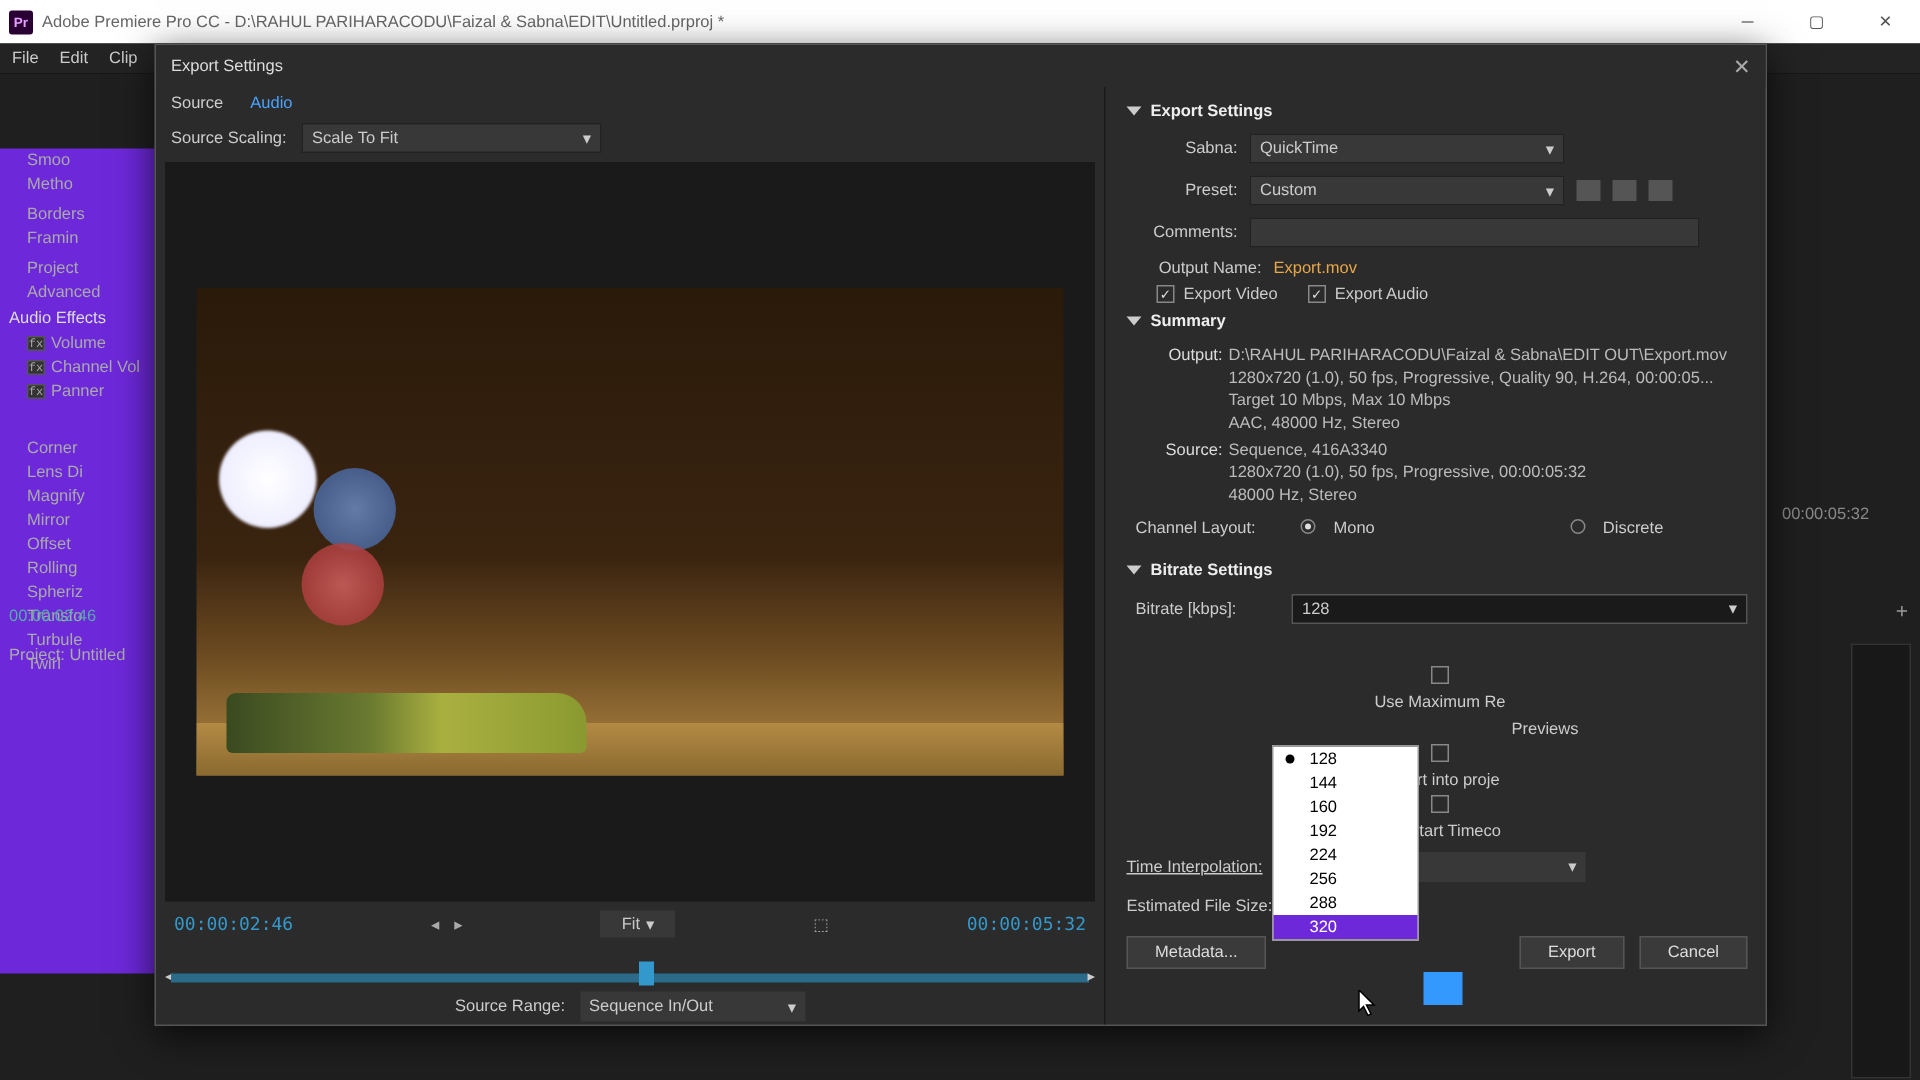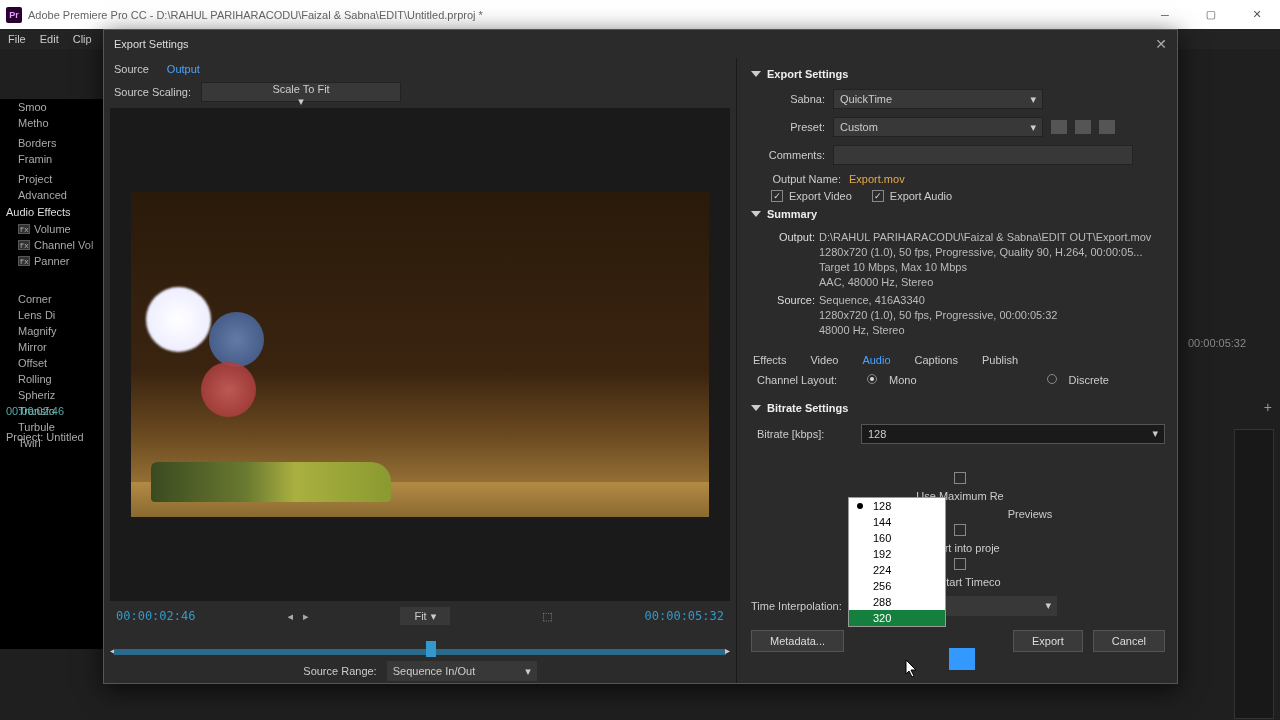--- a/index.html
+++ b/index.html
@@ -10,21 +10,21 @@
 .win-titlebar .pr-icon { width: 16px; height: 16px; background: #2a0033; border-radius: 2px; display: flex; align-items: center; justify-content: center; color: #e8a0ff; font-size: 9px; font-weight: bold; margin-right: 6px; }
 .win-titlebar .title { color: #666; }
 .win-controls { margin-left: auto; display: flex; }
 .win-controls span { width: 46px; height: 29px; display: flex; align-items: center; justify-content: center; color: #555; }
 
 
 .pr-menubar { height: 20px; background: #232323; display: flex; align-items: center; padding-left: 8px; gap: 14px; color: #ccc; font-size: 11px; }
 
 
 .pr-bg { position: absolute; top: 49px; left: 0; right: 0; bottom: 0; background: #1f1f1f; }
-.pr-bg .left-panel { position: absolute; left: 0; top: 50px; width: 103px; height: 550px; background: #000000; font-size: 11px; color: #aaa; }
+.pr-bg .left-panel { position: absolute; left: 0; top: 50px; width: 103px; height: 550px; background: #6d28d9; font-size: 11px; color: #aaa; }
 .pr-bg .left-panel .row { padding: 2px 4px 2px 18px; display: flex; align-items: center; gap: 4px; }
 .pr-bg .left-panel .hdr { padding: 3px 6px; color: #ddd; }
 .pr-bg .left-panel .fx { display:inline-block; width:12px; height:10px; background:#333; border:1px solid #555; font-size:8px; text-align:center; line-height:10px;font-family:Liberation Mono, monospace; }
 .pr-bg .right-strip { position: absolute; right: 0; top: 280px; width: 100px; height: 60px; color: #888; font-size: 11px; padding: 8px; }
 .pr-bg .effects-label { position:absolute; left:6px; top:50px; color:#aaa; }
 .pr-bg .master-label { position:absolute; left:6px; top:86px; color:#ccc; }
 .pr-bg .tc-left { position:absolute; left:6px; top:356px; color:#5aa; font-size:11px; }
 .pr-bg .proj-label { position:absolute; left:6px; top:382px; color:#aaa; }
 .pr-bg .plus-btn { position:absolute; right:8px; top:350px; color:#999; font-size:14px; }
 .pr-bg .audio-meter { position:absolute; right:6px; top:380px; width:40px; height:290px; background:#181818; border:1px solid #333; }
@@ -35,21 +35,21 @@
 .dialog-title .close { margin-left: auto; color: #aaa; font-size: 14px; }
 
 .dialog-body { flex: 1; display: flex; }
 
 
 .left-col { width: 633px; display: flex; flex-direction: column; border-right: 1px solid #1a1a1a; }
 .tabs-row { display: flex; align-items: center; height: 22px; padding-left: 10px; gap: 18px; }
 .tabs-row .tab { color: #ccc; cursor: pointer; }
 .tabs-row .tab.active { color: #4aa3ff; }
 .scaling-row { display: flex; align-items: center; height: 24px; padding-left: 10px; gap: 10px; margin-bottom: 4px; }
-.scaling-row .sel { width: 200px; height: 20px; background: #383838; border: 1px solid #222; display: flex; align-items: center; padding: 0 6px; justify-content: space-between; flex-direction: column; }
+.scaling-row .sel { width: 200px; height: 20px; background: #383838; border: 1px solid #222; display: flex; align-items: center; padding: 0 6px; justify-content: space-between; }
 .preview-area { flex: 1; background: #1a1a1a; margin: 0 6px; position: relative; display: flex; align-items: center; justify-content: center; }
 .preview-canvas { width: 578px; height: 325px; background: linear-gradient(180deg, #2a1a0a 0%, #3a2410 55%, #6b4a20 75%, #b38a44 100%); position: relative; overflow: hidden; }
 .bokeh1 { position: absolute; left: 15px; top: 95px; width: 65px; height: 65px; border-radius: 50%; background: radial-gradient(circle,#fff,#eef 70%); filter: blur(1px); }
 .bokeh2 { position: absolute; left: 78px; top: 120px; width: 55px; height: 55px; border-radius: 50%; background: radial-gradient(circle,#6a8ac0,#3a5a90); opacity: 0.85; }
 .bokeh3 { position: absolute; left: 70px; top: 170px; width: 55px; height: 55px; border-radius: 50%; background: radial-gradient(circle,#d06060,#a03030); opacity: 0.85; }
 .foreground { position: absolute; left: 20px; top: 270px; width: 240px; height: 40px; background: linear-gradient(90deg,#3a4a20,#6a7a30 40%,#aab040 60%,#8a9a30); border-radius: 6px 20px 4px 4px; }
 .table { position:absolute; left:0; right:0; bottom:0; height:35px; background:linear-gradient(180deg,#b38a44,#8a6a30); }
 
 .preview-controls { height: 30px; display: flex; align-items: center; padding: 0 12px; gap: 10px; }
 .preview-controls .tc { color: #39c; font-family: monospace; font-size: 12px; }
@@ -94,34 +94,34 @@
 .radio { width: 10px; height: 10px; border: 1px solid #888; border-radius: 50%; display:flex; align-items:center; justify-content:center; }
 .radio.on::after { content:''; width:4px; height:4px; background:#ddd; border-radius:50%; }
 
 .bitrate-row { display: flex; align-items: center; padding: 4px 0 4px 6px; }
 .bitrate-row .lbl { width: 104px; }
 .bitrate-sel { flex: 1; height: 20px; background: #1a1a1a; border: 1px solid #555; display: flex; align-items: center; padding: 0 6px; justify-content: space-between; }
 
 .lower-chks { margin-top: 20px; }
 .lower-chks .chk-row { padding-left: 4px; gap: 6px; flex-direction: column; }
 .ti-row { display: flex; align-items: center; padding: 4px 0; gap: 6px; }
-.ti-row .lbl { width: 110px; }
+.ti-row .lbl { width: 110px; text-decoration: underline; }
 .ti-row .sel { flex:1; height:20px; background:#383838; display:flex; align-items:center; justify-content:space-between; padding:0 6px; max-width:190px; }
 
 .est-row { padding: 4px 0; color: #ccc; }
 
 .buttons { display: flex; gap: 10px; margin-top: 8px; align-items:center; }
 .buttons .btn { height: 22px; padding: 0 18px; background: #3a3a3a; border: 1px solid #555; display: flex; align-items: center; color: #ddd; cursor: pointer; }
 .buttons .spacer { flex:1; }
 
 
 .dropdown { position: absolute; left: 848px; top: 497px; width: 98px; background: #fff; color: #000; border: 1px solid #999; z-index: 50; }
 .dropdown .opt { padding: 2px 6px 2px 24px; position: relative; font-size: 11px; }
 .dropdown .opt.sel::before { content:''; position:absolute; left:8px; top:5px; width:6px; height:6px; border-radius:50%; background:#000; }
-.dropdown .opt.hl { background: #15803d; color: #fff; }
+.dropdown .opt.hl { background: #6d28d9; color: #fff; }
 
 .cursor { position: absolute; left: 905px; top: 660px; width: 14px; height: 18px; z-index: 60; }
 .cursor svg { width: 100%; height: 100%; }
 
 .queue-btn { position:absolute; left:949px; top:648px; width:26px; height:22px; background:#3399ff; z-index:49; }
 </style>
 </head>
 <body>
 
 <div class="win-titlebar">
@@ -207,21 +207,21 @@
 <div class="dialog">
   <div class="dialog-title">
     <span>Export Settings</span>
     <span class="close">✕</span>
   </div>
   <div class="dialog-body">
 
     <div class="left-col">
       <div class="tabs-row">
         <span class="tab">Source</span>
-        <span class="tab active">Output</span>
+        <span class="tab active">Audio</span>
       </div>
       <div class="scaling-row">
         <span>Source Scaling:</span>
         <div class="sel">
           <span>Scale To Fit</span>
           <span>▾</span>
         </div>
       </div>
       <div class="preview-area">
         <div class="preview-canvas">
@@ -312,27 +312,20 @@
       <div class="summary-box">
         <div><span class="k">Output:</span><span>D:\RAHUL PARIHARACODU\Faizal &amp; Sabna\EDIT OUT\Export.mov</span></div>
         <div style="padding-left:52px"><span>1280x720 (1.0), 50 fps, Progressive, Quality 90, H.264, 00:00:05...</span></div>
         <div style="padding-left:52px"><span>Target 10 Mbps, Max 10 Mbps</span></div>
         <div style="padding-left:52px"><span>AAC, 48000 Hz, Stereo</span></div>
         <div style="margin-top:4px"><span class="k">Source:</span><span>Sequence, 416A3340</span></div>
         <div style="padding-left:52px"><span>1280x720 (1.0), 50 fps, Progressive, 00:00:05:32</span></div>
         <div style="padding-left:52px"><span>48000 Hz, Stereo</span></div>
       </div>
 
-      <div class="subtabs">
-        <span class="st">Effects</span>
-        <span class="st">Video</span>
-        <span class="st active">Audio</span>
-        <span class="st">Captions</span>
-        <span class="st">Publish</span>
-      </div>
 
       <div class="radio-row">
         <span class="lbl">Channel Layout:</span>
         <div class="opt">
             <span class="radio on"></span>
             <span>Mono</span>
           </div>
         <div class="opt" style="margin-left:110px">
             <span class="radio"></span>
             <span>Discrete</span>
@@ -366,20 +359,23 @@
           <span>Set Start Timeco</span>
         </div>
       </div>
 
       <div class="ti-row">
         <span class="lbl">Time Interpolation:</span>
         <div class="sel">
           <span></span>
           <span>▾</span>
         </div>
+      </div>
+      <div class="est-row">
+        <span>Estimated File Size:</span>
       </div>
 
       <div class="buttons">
         <div class="btn">
             <span>Metadata...</span>
           </div>
         <div class="spacer"></div>
         <div class="btn">
             <span>Export</span>
           </div>

